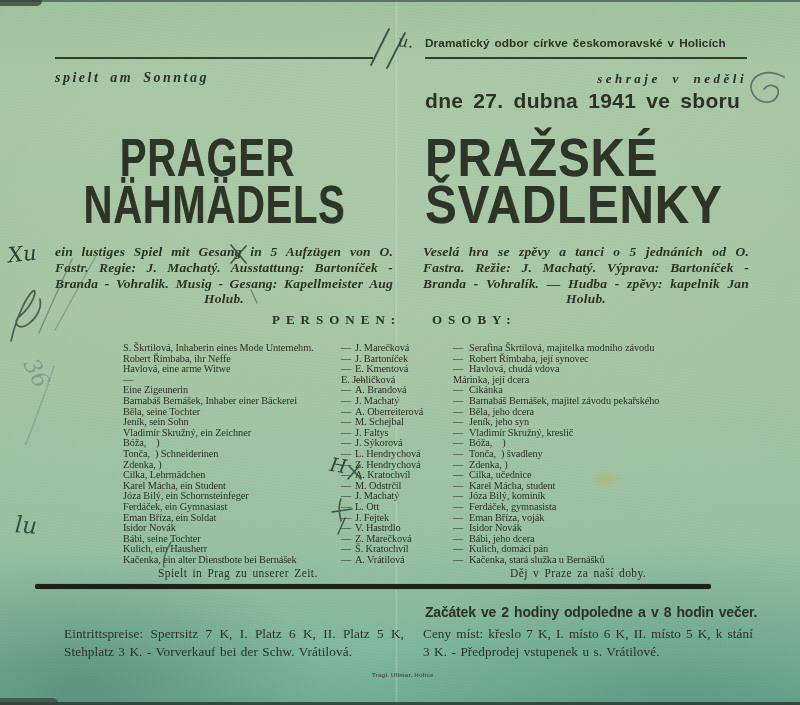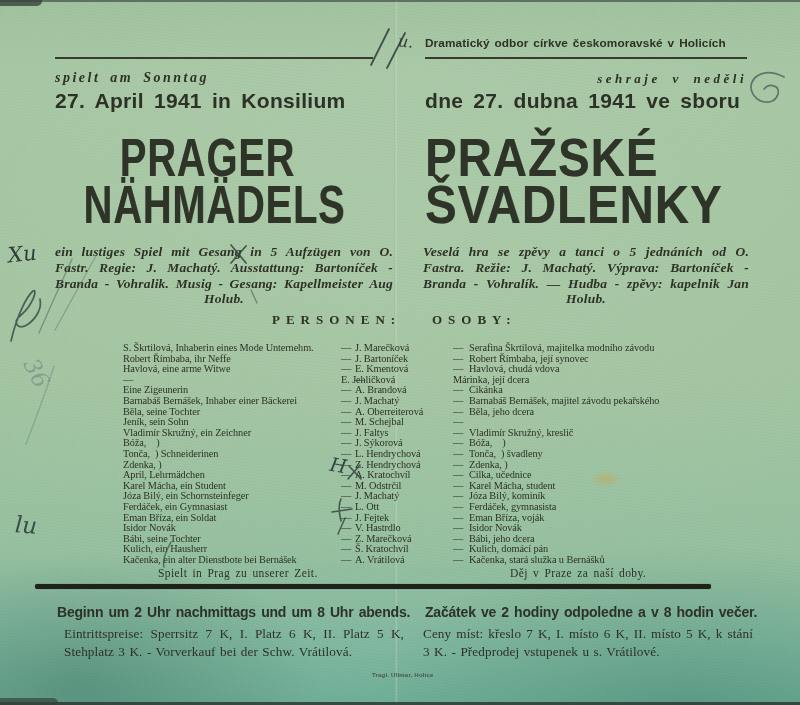--- a/index.html
+++ b/index.html
@@ -60,21 +60,20 @@
   <div class="crease"></div>
   <div class="stain-y"></div>
 
   <div class="edge" style="left:0;top:0;width:100%;height:2px;background:rgba(38,50,42,.55);"></div>
   <div class="edge" style="left:0;top:0;width:42px;height:6px;background:#36443b;opacity:.8;border-radius:0 0 5px 0;"></div>
   <div class="edge" style="left:0;bottom:0;width:100%;height:3px;background:#2c3a33;opacity:.85;"></div>
   <div class="edge" style="left:0;bottom:0;width:58px;height:7px;background:#35443c;opacity:.7;border-radius:0 5px 0 0;"></div>
 
   <div class="abs rule-thin" style="left:55px;top:57px;width:318px;"></div>
   <div class="abs sub-de" style="left:55px;top:70px;">spielt am Sonntag</div>
-  <div class="abs dateline" style="left:55px;top:89px;">27. April 1941 in Konsilium</div>
 
   <div class="abs org" style="left:425px;top:36px;width:322px;">Dramatický odbor církve českomoravské v Holicích</div>
   <div class="abs rule-thin" style="left:425px;top:57px;width:322px;"></div>
   <div class="abs sub-cz" style="left:425px;top:71px;width:322px;font-style:italic;">sehraje v neděli</div>
   <div class="abs dateline" style="left:425px;top:89px;">dne 27. dubna 1941 ve sboru</div>
 
   <div class="abs title title-de" style="left:40px;top:134px;">
     <div>PRAGER</div>
     <div>NÄHMÄDELS</div>
   </div>
@@ -136,20 +135,21 @@
         <span class="cdash">—</span>
         <span>A. Oberreiterová</span>
         <span class="cdash">—</span>
         <span>Běla, jeho dcera</span>
       </div>
     <div class="crow">
         <span>Jeník, sein Sohn</span>
         <span class="cdash">—</span>
         <span>M. Schejbal</span>
         <span class="cdash">—</span>
+        <span>Jeník, jeho syn</span>
       </div>
     <div class="crow">
         <span>Vladimír Skružný, ein Zeichner</span>
         <span class="cdash">—</span>
         <span>J. Faltys</span>
         <span class="cdash">—</span>
         <span>Vladimír Skružný, kreslič</span>
       </div>
     <div class="crow">
         <span>Bóža,    )</span>
@@ -166,21 +166,21 @@
         <span>Tonča,  ) švadleny</span>
       </div>
     <div class="crow">
         <span>Zdenka, )</span>
         <span class="cdash">—</span>
         <span>Z. Hendrychová</span>
         <span class="cdash">—</span>
         <span>Zdenka, )</span>
       </div>
     <div class="crow">
-        <span>April, Lehrmädchen</span>
+        <span>Cilka, Lehrmädchen</span>
         <span class="cdash">—</span>
         <span>A. Kratochvíl</span>
         <span class="cdash">—</span>
         <span>Cilka, učednice</span>
       </div>
     <div class="crow">
         <span>Karel Mácha, ein Student</span>
         <span class="cdash">—</span>
         <span>M. Odstrčil</span>
         <span class="cdash">—</span>
@@ -235,21 +235,20 @@
         <span class="cdash">—</span>
         <span>Kačenka, stará služka u Bernášků</span>
       </div>
   </div>
 
   <div class="abs note" style="left:158px;top:567px;">Spielt in Prag zu unserer Zeit.</div>
   <div class="abs note" style="left:510px;top:567px;">Děj v Praze za naší doby.</div>
 
   <div class="abs bigrule" style="left:35px;top:584px;width:676px;"></div>
 
-  <div class="abs ftime" style="left:57px;top:603px;">Beginn um 2 Uhr nachmittags und um 8 Uhr abends.</div>
   <div class="abs fprice" style="left:64px;top:625px;width:340px;">Eintrittspreise: Sperrsitz 7 K, I. Platz 6 K, II. Platz 5 K, Stehplatz 3 K. - Vorverkauf bei der Schw. Vrátilová.</div>
   <div class="abs ftime" style="left:425px;top:603px;">Začátek ve 2 hodiny odpoledne a v 8 hodin večer.</div>
   <div class="abs fprice" style="left:423px;top:625px;width:330px;">Ceny míst: křeslo 7 K, I. místo 6 K, II. místo 5 K, k stání 3 K. - Předprodej vstupenek u s. Vrátilové.</div>
   <div class="abs imprint" style="left:372px;top:672px;">Tragl. Ullmar, Holice</div>
 
   <div class="hw" style="left:398px;top:32px;font-size:16px;color:#35403c;transform:rotate(6deg);">u.</div>
   <div class="hw" style="left:8px;top:242px;font-size:21px;color:#2e3d3a;transform:rotate(-6deg);">Xu</div>
   <div class="hw" style="left:22px;top:360px;font-size:23px;color:#7e9c8e;transform:rotate(62deg);opacity:.9;">36</div>
   <div class="hw" style="left:15px;top:512px;font-size:23px;color:#3a4d47;transform:rotate(4deg);">lu</div>
   <div class="hw" style="left:330px;top:454px;font-size:19px;color:#33443f;transform:rotate(10deg);">H</div>

